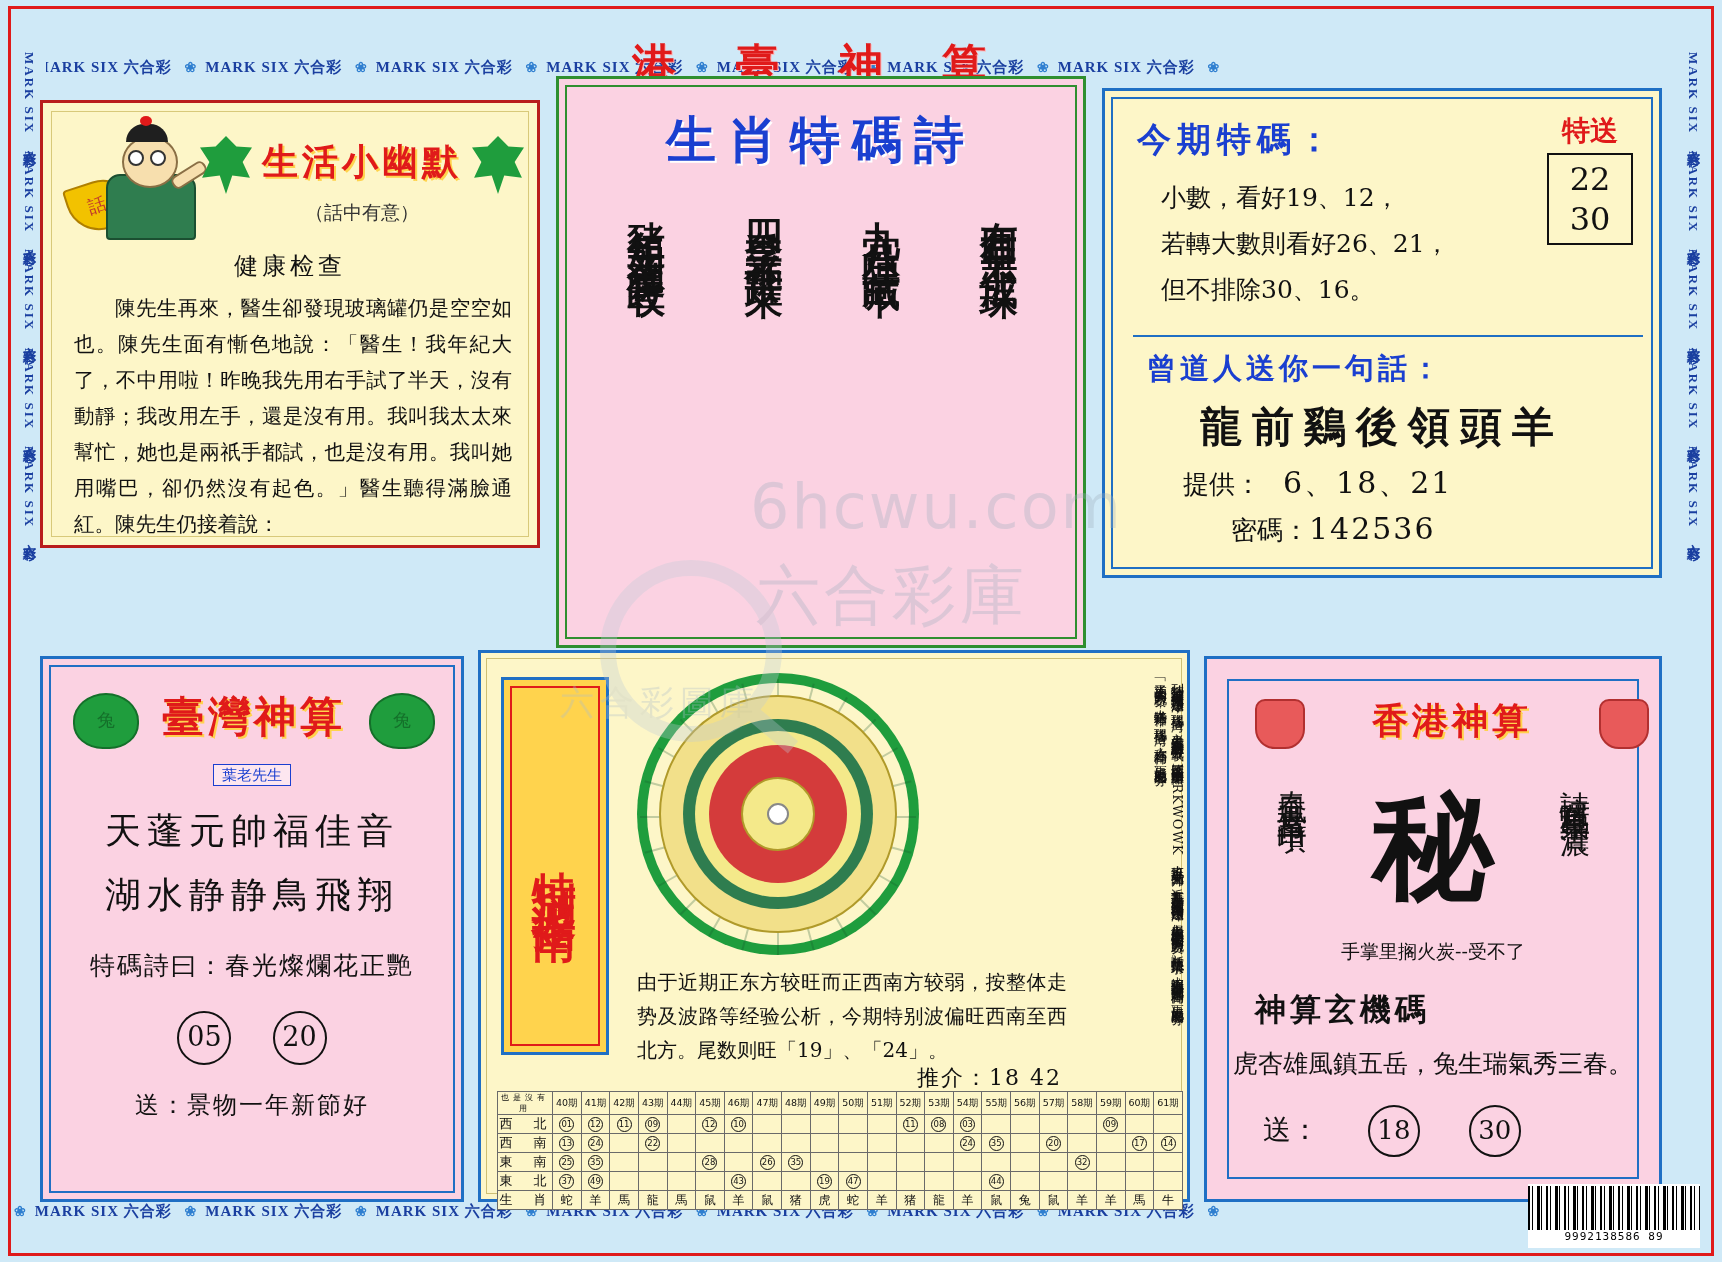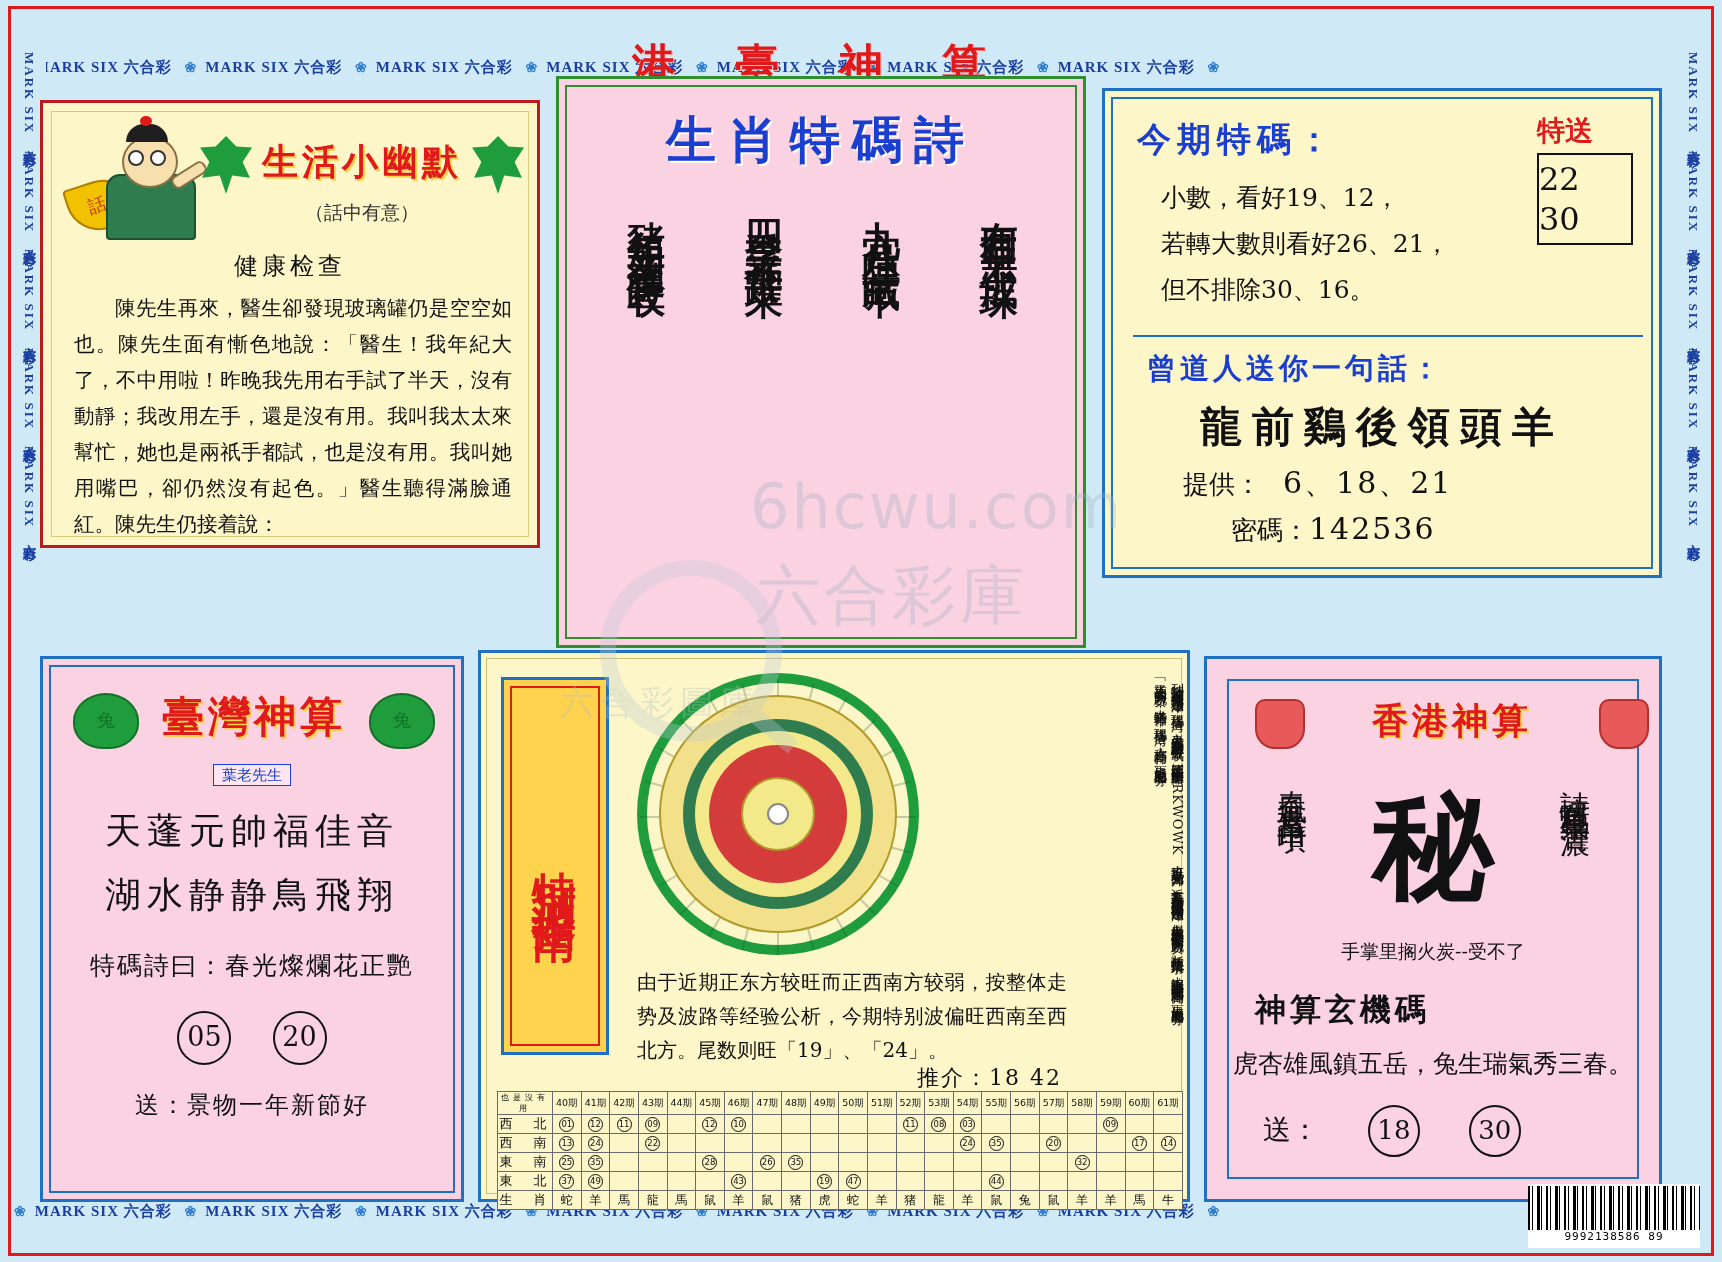--- a/index.html
+++ b/index.html
@@ -280,21 +280,21 @@
   .cur-lines {
     position: absolute; left: 48px; top: 76px;
     width: 380px;
     font-family: "DejaVu Serif", serif;
     font-size: 25px;
     line-height: 46px;
     color: #111;
   }
   .special-box {
     position: absolute; right: 18px; top: 16px;
-    width: 96px; text-align: left;
+    width: 86px; text-align: center;
   }
   .special-label {
     font-family: "DejaVu Serif", serif;
     font-weight: bold;
     font-size: 28px;
     color: #e01a1a;
     line-height: 32px;
   }
   .special-nums {
     margin-top: 6px;

